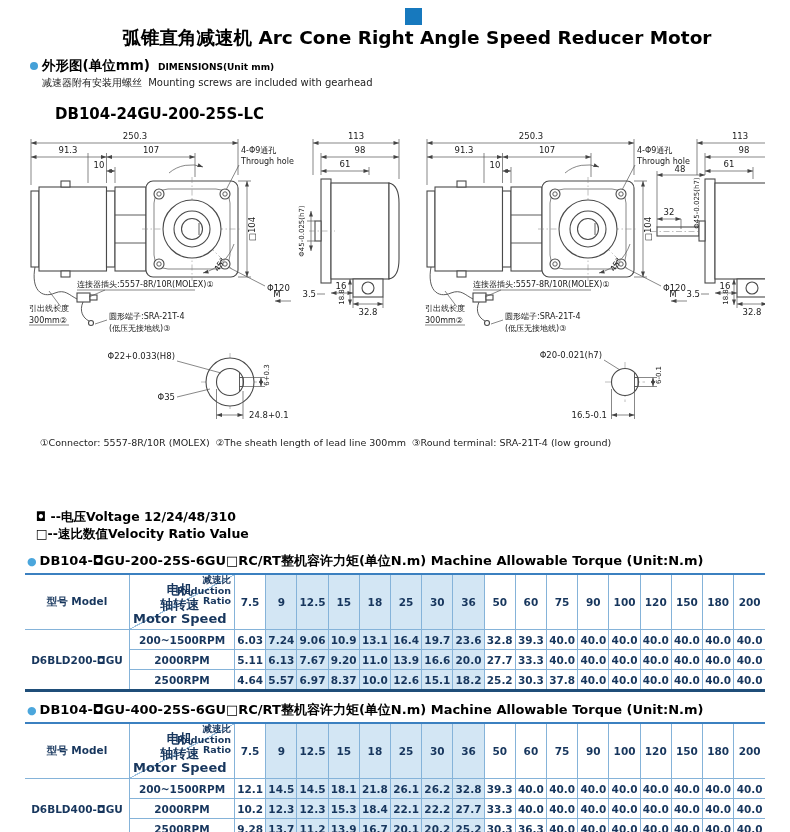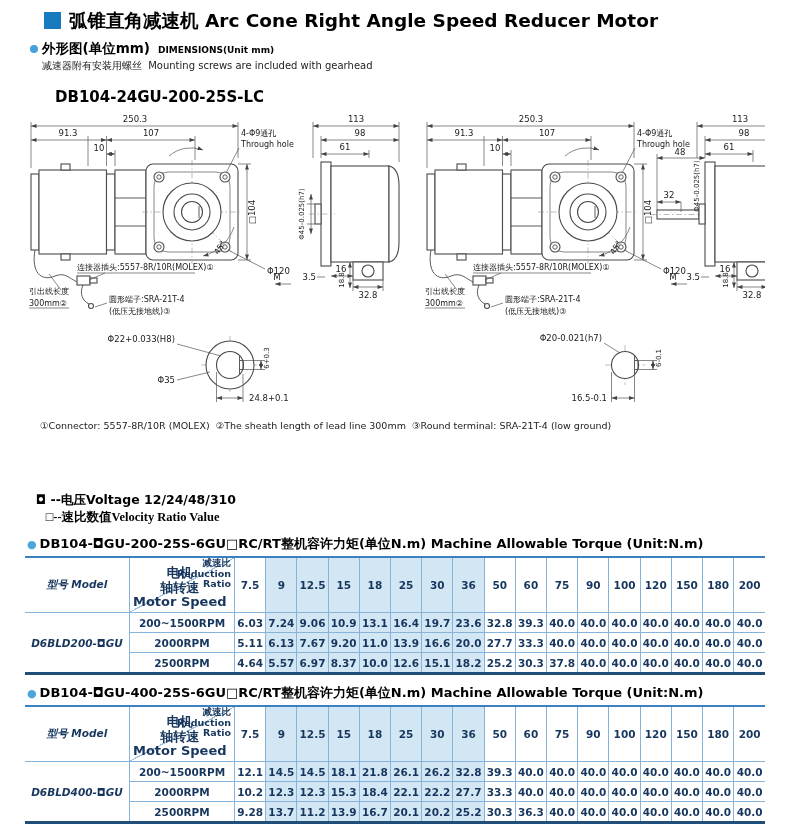--- a/index.html
+++ b/index.html
@@ -1,46 +1,46 @@
 <!DOCTYPE html>
 <html><head>
 <meta charset="utf-8">
 <style>
   html,body{margin:0;padding:0;background:#fff;}
   body{width:790px;height:832px;overflow:hidden;font-family:"DejaVu Sans","Liberation Sans",sans-serif;color:#000;}
-  .h1{display:flex;align-items:center;padding:8px 0 0 44px;}
+  .h1{display:flex;align-items:center;padding:8px 0 0 44px;flex-direction:column;}
   .sq{width:17px;height:17px;background:#1779be;display:inline-block;margin-right:8px;flex:none;}
   .h1t{font-size:18.5px;font-weight:bold;white-space:nowrap;}
   .sec{display:flex;align-items:center;margin:7px 0 0 30px;}
   .dot{width:8px;height:8px;border-radius:50%;background:#45a1d8;margin-right:4px;flex:none;}
   .sz{font-weight:bold;font-size:13.5px;text-align:center;}
   .se{font-weight:bold;font-size:9px;margin-left:8px;position:relative;top:1px;}
   .sub{margin:1px 0 0 42px;font-size:10px;color:#222;}
   .sub .en{margin-left:3px;}
   .mdl{margin:15px 0 0 55px;font-weight:bold;font-size:15px;}
   .drawwrap{margin:4px 0 0 25px;}
   svg text{font-family:"DejaVu Sans","Liberation Sans",sans-serif;font-size:8.5px;fill:#1a1a1a;}
   svg .t7{font-size:7px;}
   svg .t8{font-size:8px;}
   .o{fill:#fff;stroke:#4a4a4a;stroke-width:1.1;}
   .l{stroke:#4a4a4a;stroke-width:.9;fill:none;}
   .d{stroke:#555;stroke-width:.7;fill:none;}
   .c{stroke:#888;stroke-width:.55;stroke-dasharray:6 2.5 1.5 2.5;fill:none;}
   .fn{margin:6px 0 0 40px;font-size:9.5px;color:#222;white-space:pre;}
   .legend{margin:46px 0 0 27px;font-weight:bold;font-size:12.5px;white-space:pre;}
-  .legend .g2{margin-left:10px;font-family:Liberation Serif, serif;}
+  .legend .g2{}
   .ttl{margin:9px 0 3px 27px;font-weight:bold;font-size:13px;color:#000;white-space:nowrap;}
   .ttl .b{color:#4ba6dc;margin-right:3px;font-size:11px;}
   table.torq{width:740px;margin-left:25px;border-collapse:collapse;table-layout:fixed;
     border-top:2px solid #3b80c0;border-bottom:3px solid #1f4e79;}
   .torq th,.torq td{font-size:10.5px;font-weight:bold;color:#17365d;text-align:center;
     padding:0;border-left:1px solid #85b3d9;height:19px;overflow:hidden;}
   .torq thead th{height:54px;border-bottom:1px solid #85b3d9;}
   .torq tbody tr+tr td{border-top:1px solid #85b3d9;}
-  .torq .nol{border-left:none;font-style:italic;}
+  .torq .nol{border-left:none;}
   .torq .w1{width:104px;}
   .shade{background:#d3e6f4;}
   .dwrap{position:relative;width:104px;height:54px;
     background:linear-gradient(to bottom right,transparent calc(50% - .6px),#9ec1de calc(50% - .6px),#9ec1de calc(50% + .6px),transparent calc(50% + .6px));}
   .dr{position:absolute;top:0;right:3px;text-align:right;font-size:9.5px;line-height:1.12;}
   .dl2{position:absolute;bottom:2px;left:3px;text-align:center;font-size:13px;line-height:1.12;}
   .dr span,.dl2 span{display:block;}
 </style>
 </head>
 <body>

